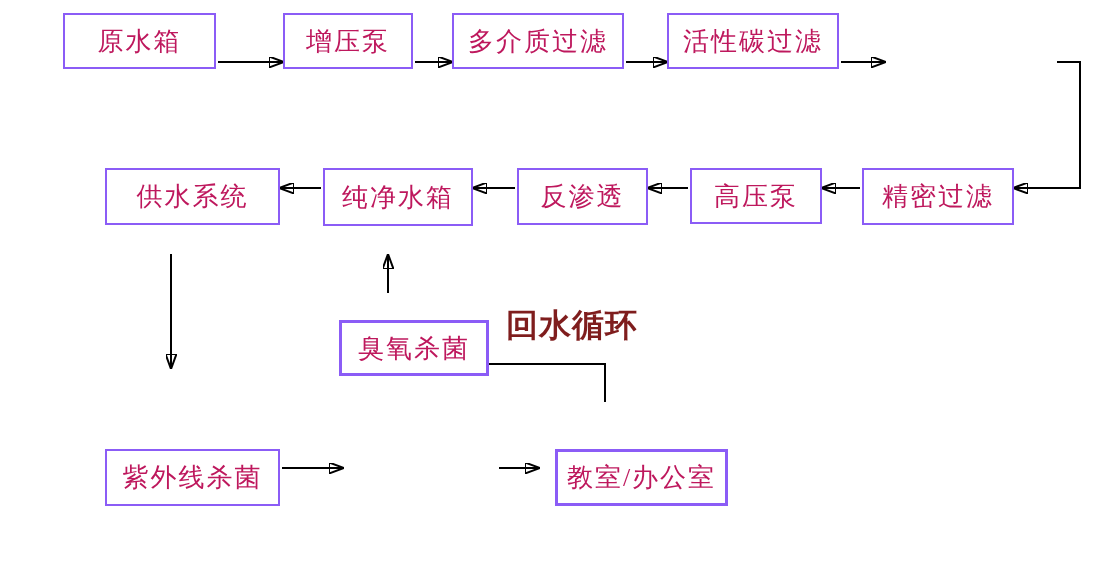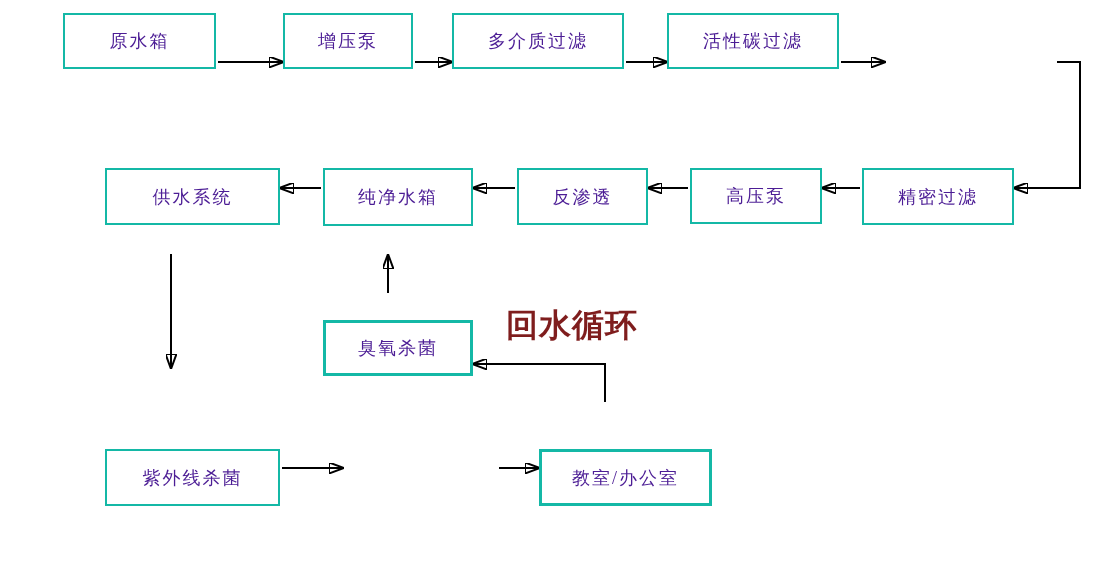--- a/index.html
+++ b/index.html
@@ -23,32 +23,33 @@
     height: 576px;
   }
   .edges path, .edges polyline {
     fill: none;
     stroke: #000000;
     stroke-width: 2;
   }
   .node {
     position: absolute;
     box-sizing: border-box;
-    border: 2px solid #14b8a6;
+    border: 2px solid #8b5cf6;
     background: #ffffff;
     display: flex;
     align-items: center;
     justify-content: center;
-    font-size: 18px;
+    font-size: 26px;
     letter-spacing: 2px;
-    color: #4c1d95;
+    color: #be185d;
     white-space: nowrap;
   }
   .node.thick {
     border-width: 3px;
+    margin-left: 16px;
   }
   .flow-label {
     position: absolute;
     font-family: "DejaVu Sans", "Liberation Sans", sans-serif;
     font-weight: bold;
     font-size: 32px;
     letter-spacing: 1px;
     color: #7f1d1d;
     white-space: nowrap;
   }

